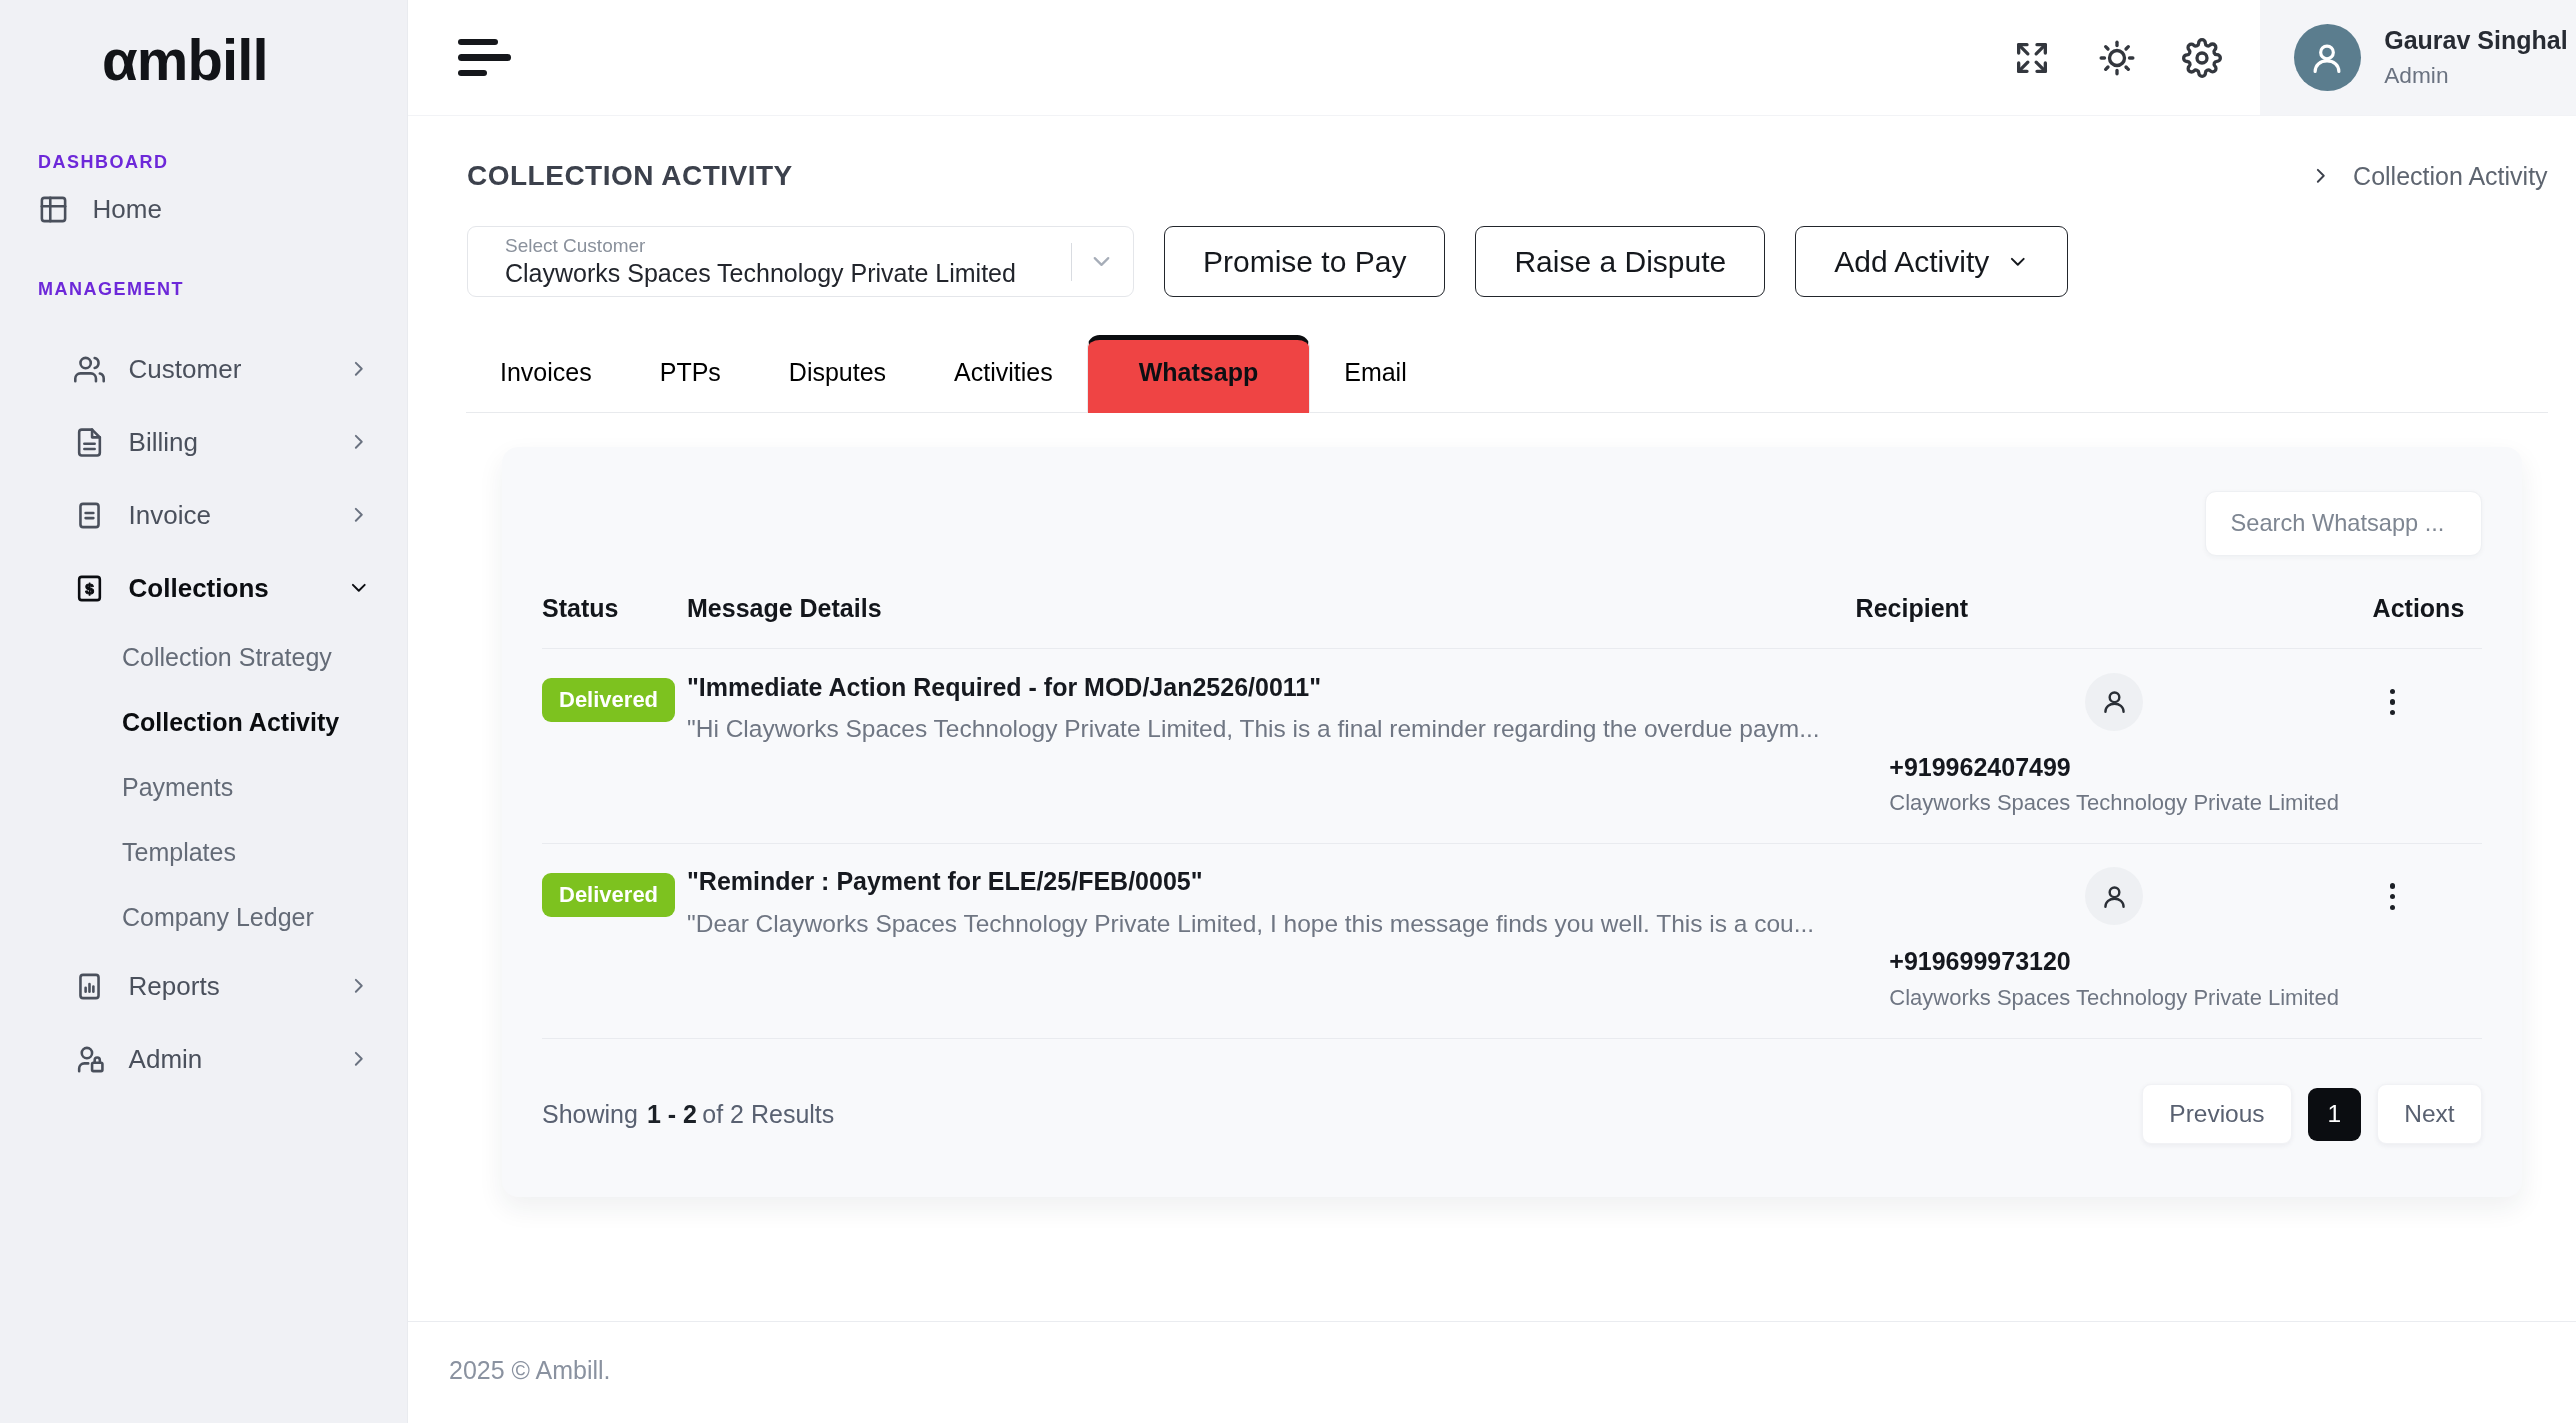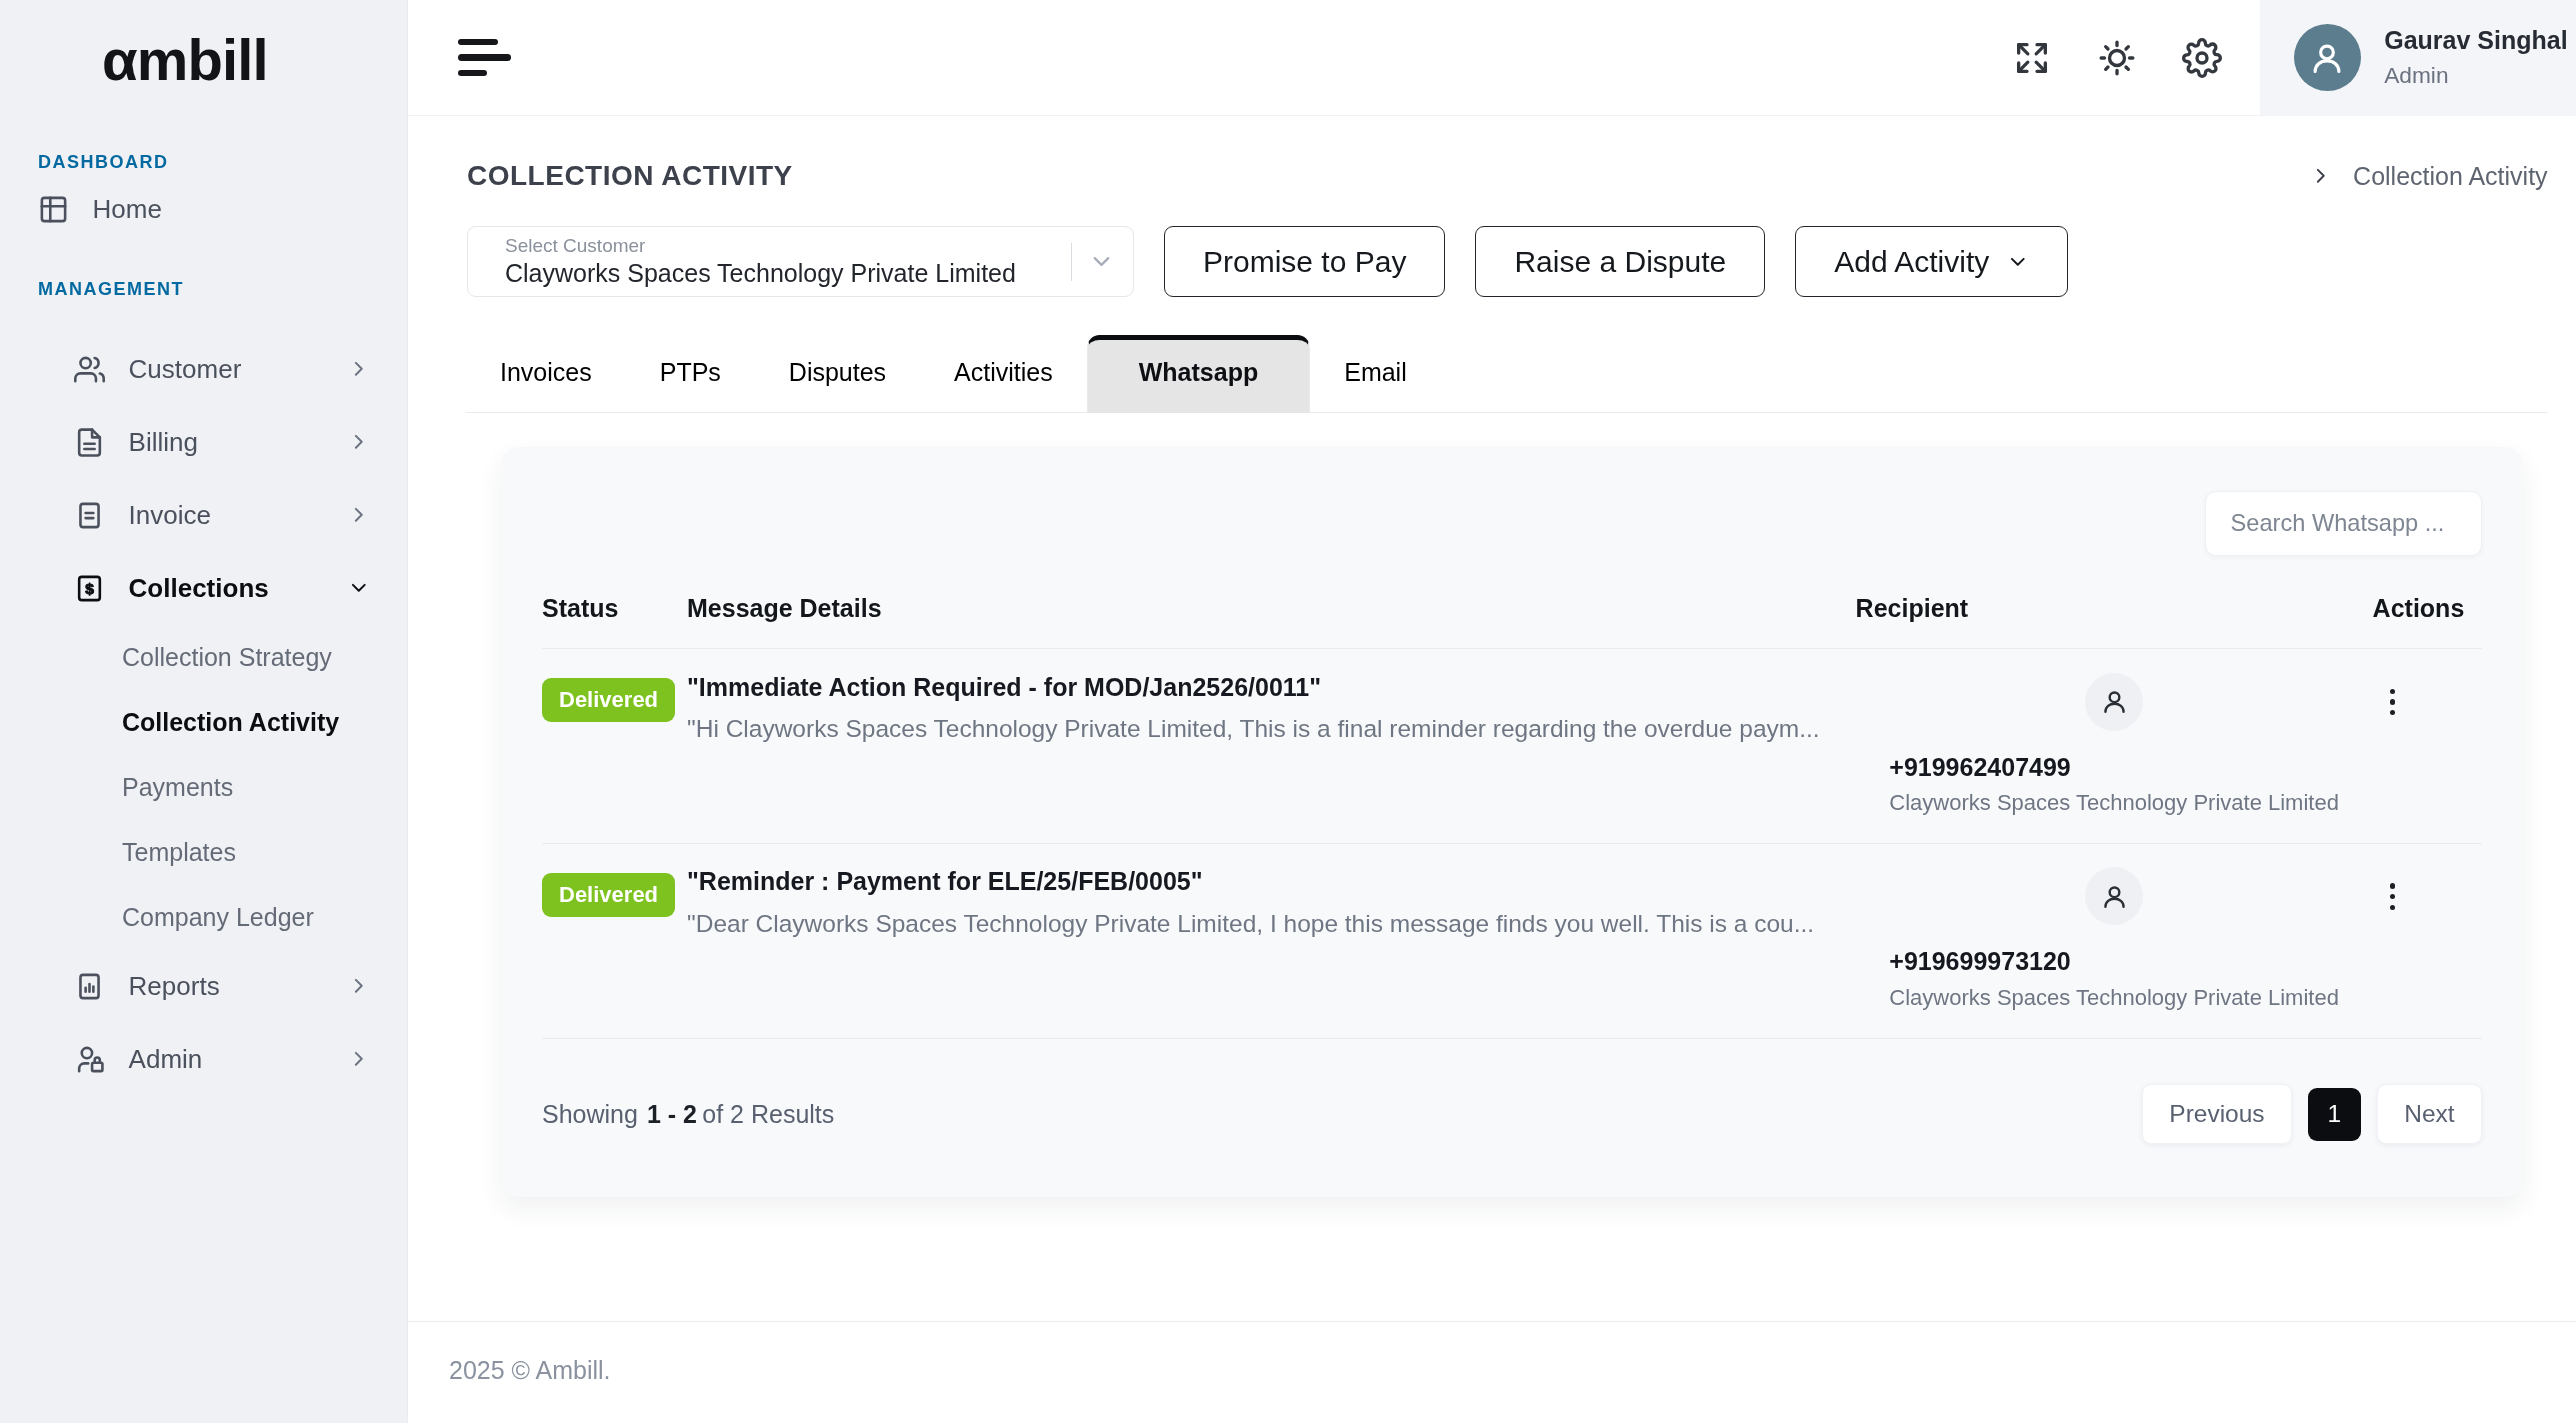--- a/index.html
+++ b/index.html
@@ -3,21 +3,21 @@
 <meta charset="utf-8">
 <style>
   * { margin:0; padding:0; box-sizing:border-box; }
   html,body { width:2576px; height:1423px; overflow:hidden; }
   body { font-family:"Liberation Sans", sans-serif; background:#fff; color:#1a1d23; }
   .app { display:flex; width:2576px; height:1423px; }
 
   
   .sidebar { width:408px; flex-shrink:0; background:#f0f1f5; border-right:0.9px solid #e9ebef; display:flex; flex-direction:column; }
   .logo { height:118px; display:flex; align-items:center; padding-left:102px; font-size:58px; font-weight:700; letter-spacing:-0.9px; color:#121418; }
-  .section-label { padding:0 38px; font-size:18px; font-weight:700; letter-spacing:1.5px; color:#0369a1; }
+  .section-label { padding:0 38px; font-size:18px; font-weight:700; letter-spacing:1.5px; color:#6d28d9; }
   .lbl-dash { margin-top:34px; }
   .lbl-mgmt { margin-top:33px; }
   .nav-item { display:flex; align-items:center; height:73px; padding:0 36px 0 38px; gap:23.6px; font-size:26px; color:#4a505c; cursor:pointer; }
   .nav-item:first-of-type { margin-top:14.5px; }
   .nav-item svg { width:31px; height:31px; flex-shrink:0; }
   .nav-item .chev { margin-left:auto; width:23.6px; height:23.6px; color:#6a7280; }
   .nav-item.active { color:#0b0d11; font-weight:700; }
   .nav-item.active .chev { color:#0b0d11; }
   .nav-group { margin-top:18px;padding-left:36px; }
   .sub-item { display:flex; align-items:center; height:65px; padding-left:86px; font-size:25px; color:#646b77; cursor:pointer; }
@@ -53,21 +53,21 @@
   .select-label { font-size:19px; color:#8a919c; }
   .select-value { font-size:25px; color:#22252c; margin-top:2.7px; white-space:nowrap; overflow:hidden; }
   .select-divider { width:0.9px; height:38px; background:#d9dce1; margin:0 16.3px 0 9px; }
   .select-box .chev-down { width:27px; height:27px; color:#a6adb8; }
   .btn { height:71px; padding:0 38px; background:#fff; border:1.8px solid #22262c; border-radius:9px; font-size:30px; font-weight:500; color:#15181d; display:flex; align-items:center; gap:16.3px; cursor:pointer; font-family:inherit; }
   .btn .chev-down { width:23.6px; height:23.6px; color:#15181d; }
 
   
   .tabs { display:flex; align-items:flex-end; margin:38px 31px 0 58px; border-bottom:0.9px solid #e8eaed; }
   .tab { padding:22px 34px 25px; font-size:25px; color:#000000; cursor:pointer; }
-  .tab.active { background:#e5e5e5; border:0.9px solid #e8eaed; border-bottom:none; border-top:5.4px solid #0b0d10; border-radius:12.7px 12.7px 0 0; padding:18px 51px 26px; margin-bottom:-0.9px; color:#0d0f13; font-weight:600; }
+  .tab.active { background:#ef4444; border:0.9px solid #e8eaed; border-bottom:none; border-top:5.4px solid #0b0d10; border-radius:12.7px 12.7px 0 0; padding:18px 51px 26px; margin-bottom:-0.9px; color:#0d0f13; font-weight:600; }
 
   
   .card { margin:34px 57px 0 94px; background:#f8f9fb; border-radius:16.3px; box-shadow:0 11px 27px rgba(30,40,60,0.07); padding:44px 40px 53px; }
   .card-top { display:flex; justify-content:flex-end; }
   .search-input { width:277px; height:65px; background:#fff; border:0.9px solid #eef0f3; border-radius:11px; padding:0 25px; font-size:23.6px; color:#3c424c; font-family:inherit; box-shadow:0 1.8px 5.4px rgba(30,40,60,0.04); outline:none; }
   .search-input::placeholder { color:#7e8692; }
   .thead { display:flex; margin-top:38px; padding-bottom:25px; border-bottom:0.9px solid #e9ebef; font-size:25px; font-weight:700; color:#13161b;justify-content:flex-end; }
   .col-status { width:145px; flex-shrink:0; }
   .col-message { flex:1; min-width:0; padding-right:36px; }
   .col-recipient { width:517px; flex-shrink:0; }

